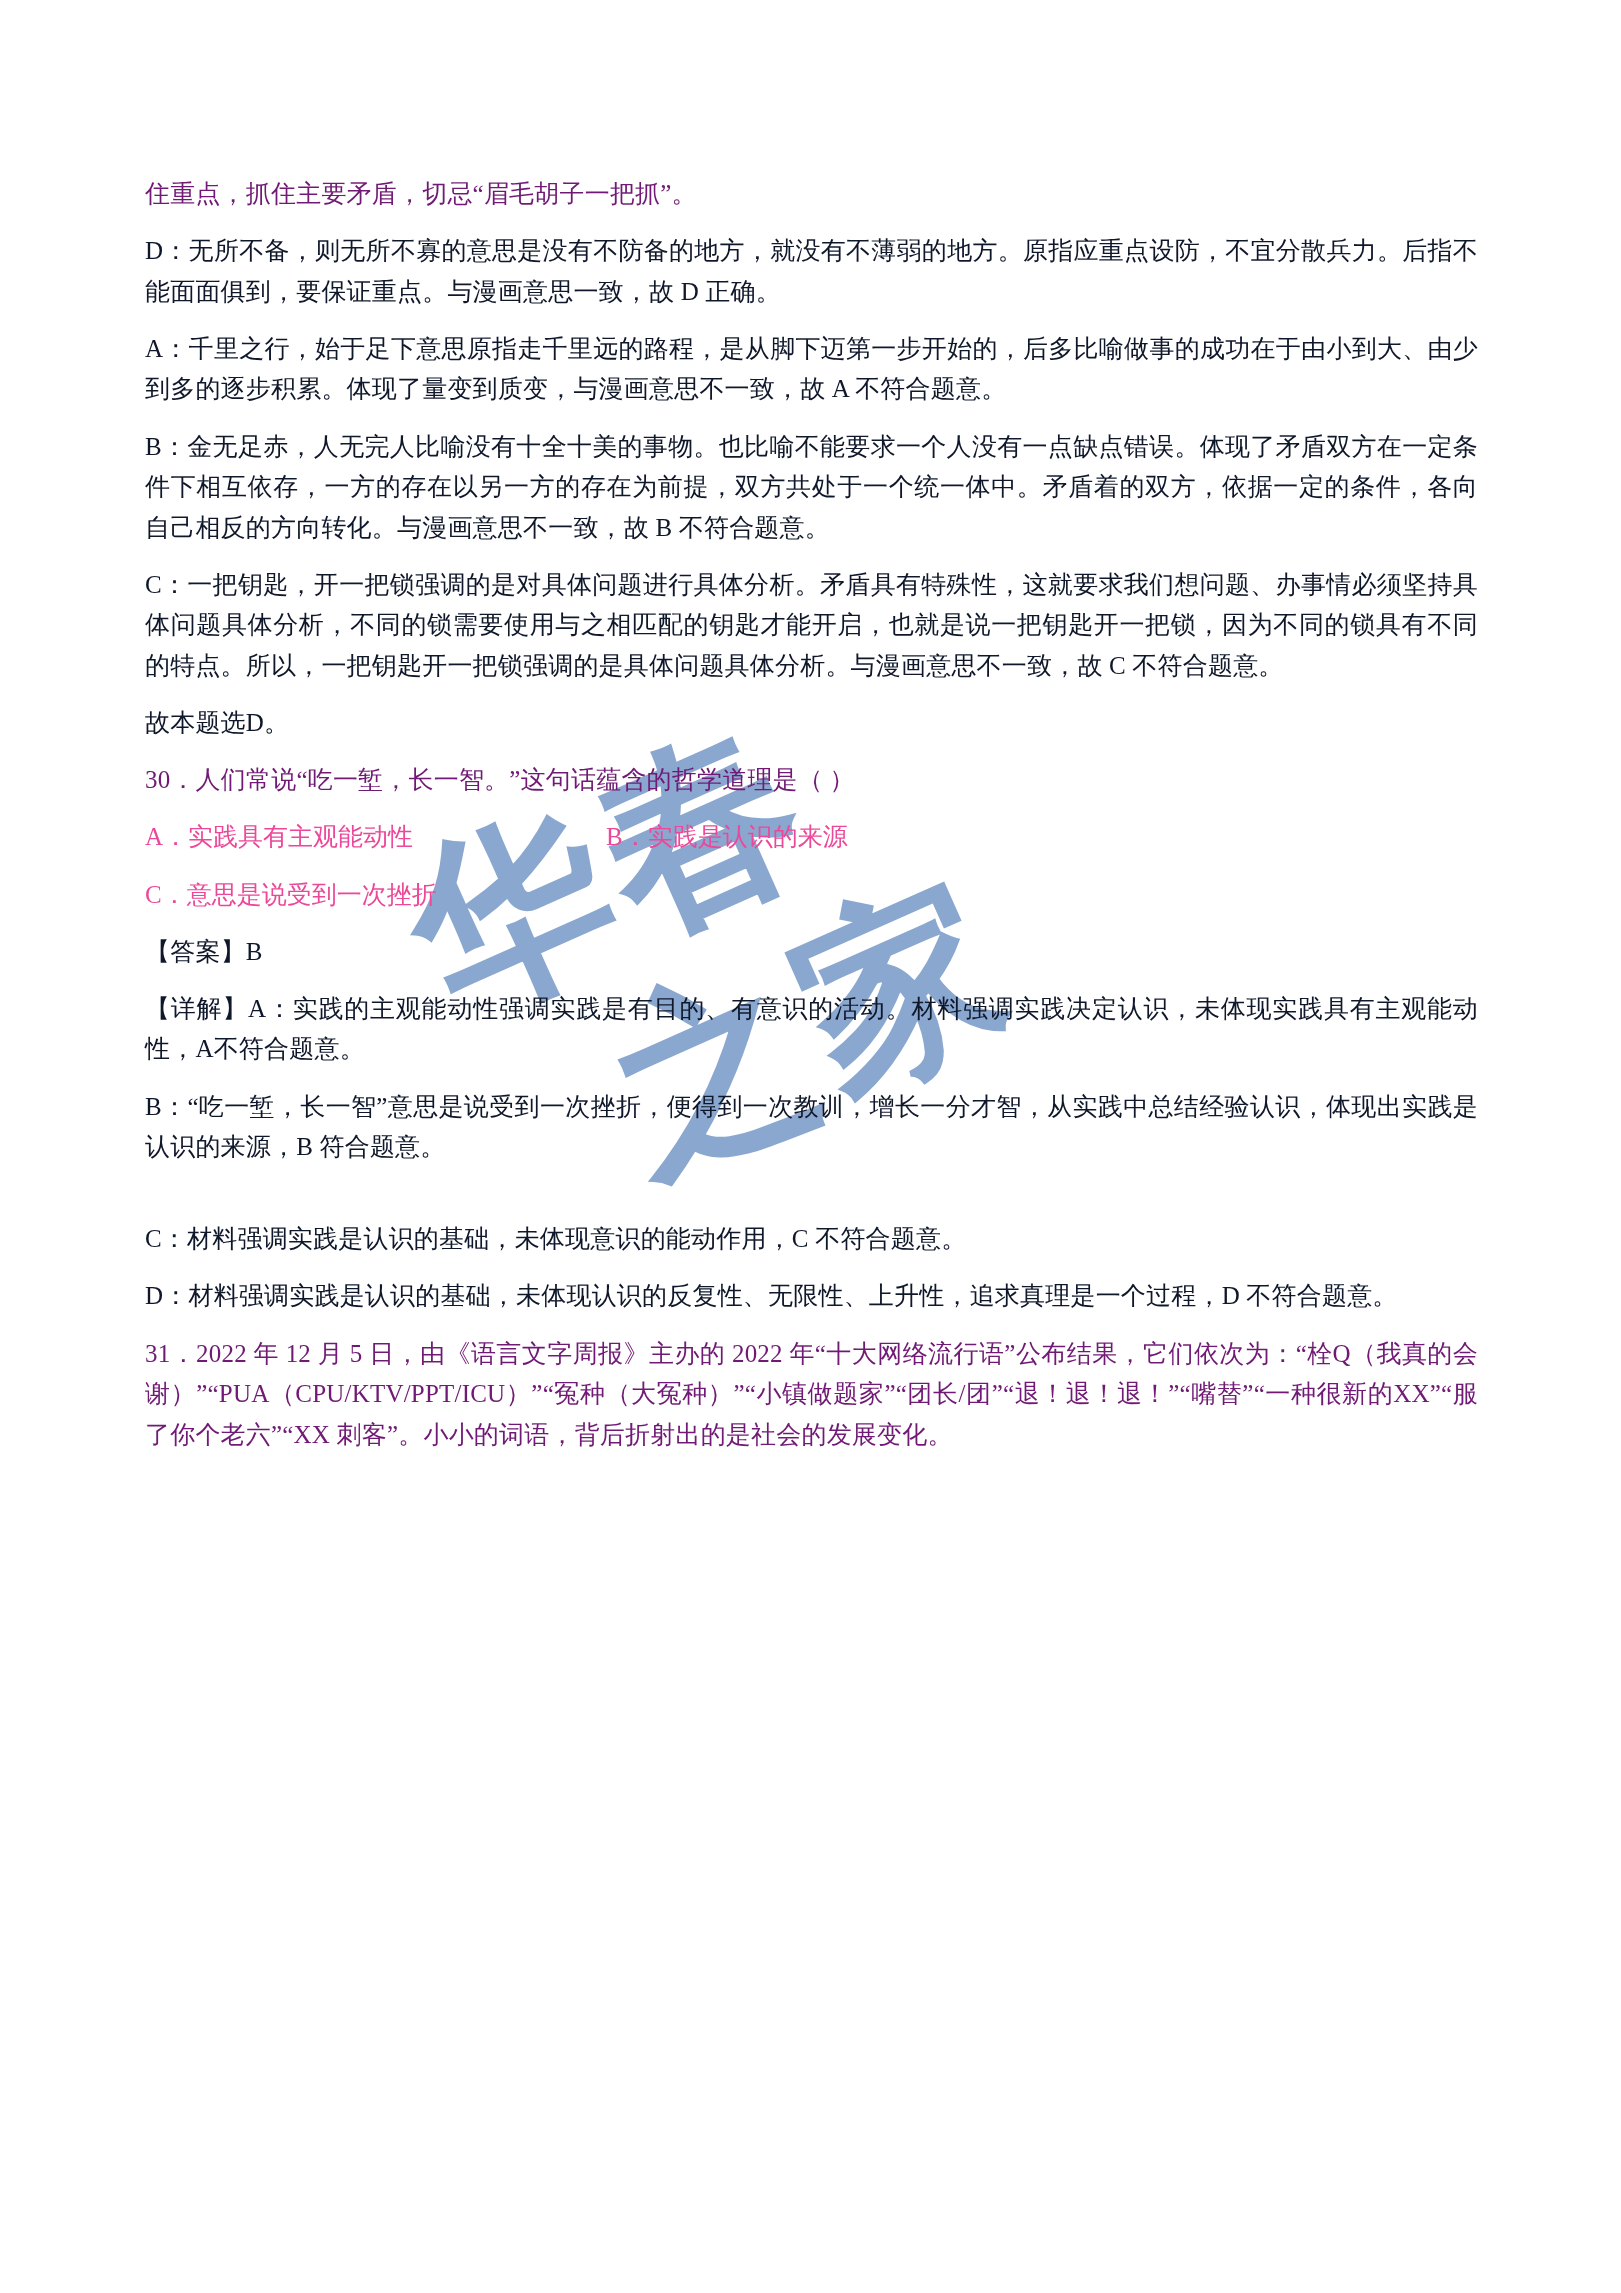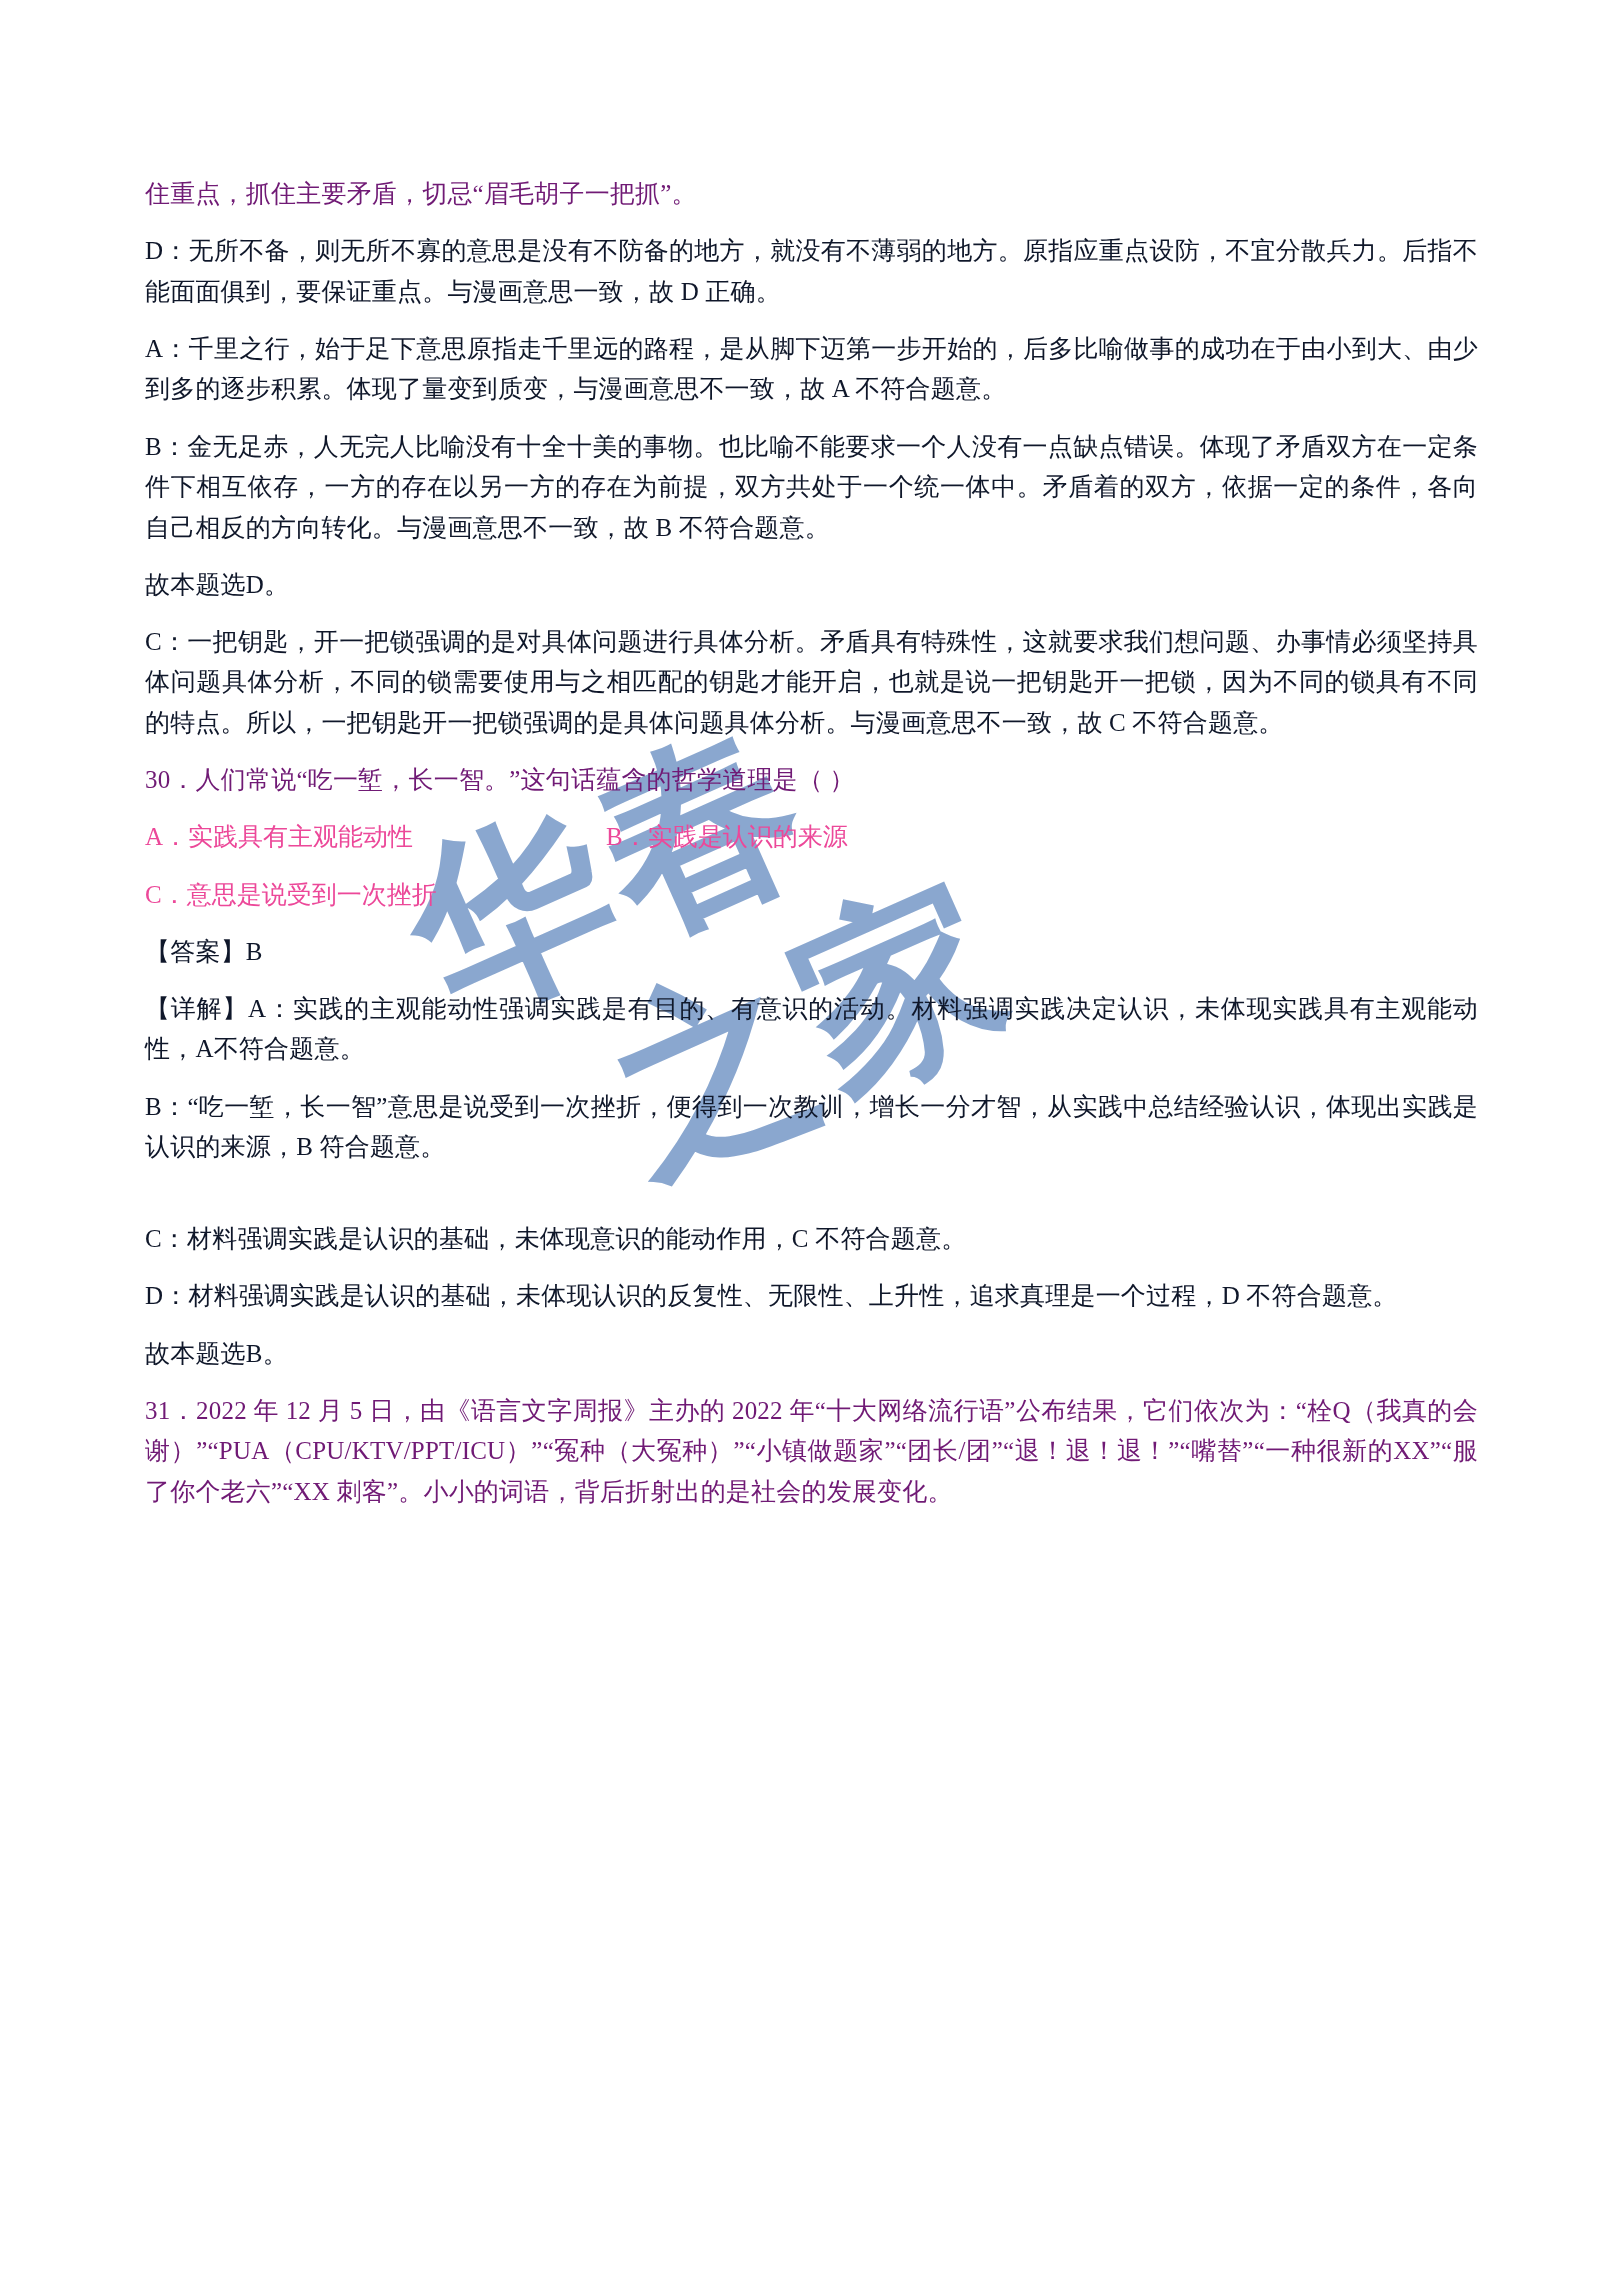--- a/index.html
+++ b/index.html
@@ -70,40 +70,39 @@
     <div>华春</div>
     <div class="wm-line2">之家</div>
   </div>
 
   <div class="content">
 
     <p class="black">住重点，抓住主要矛盾，切忌“眉毛胡子一把抓”。</p>
     <p class="red">D：无所不备，则无所不寡的意思是没有不防备的地方，就没有不薄弱的地方。原指应重点设防，不宜分散兵力。后指不能面面俱到，要保证重点。与漫画意思一致，故 D 正确。</p>
     <p class="red">A：千里之行，始于足下意思原指走千里远的路程，是从脚下迈第一步开始的，后多比喻做事的成功在于由小到大、由少到多的逐步积累。体现了量变到质变，与漫画意思不一致，故 A 不符合题意。</p>
     <p class="red">B：金无足赤，人无完人比喻没有十全十美的事物。也比喻不能要求一个人没有一点缺点错误。体现了矛盾双方在一定条件下相互依存，一方的存在以另一方的存在为前提，双方共处于一个统一体中。矛盾着的双方，依据一定的条件，各向自己相反的方向转化。与漫画意思不一致，故 B 不符合题意。</p>
+    <p class="red">C：一把钥匙，开一把锁强调的是对具体问题进行具体分析。矛盾具有特殊性，这就要求我们想问题、办事情必须坚持具体问题具体分析，不同的锁需要使用与之相匹配的钥匙才能开启，也就是说一把钥匙开一把锁，因为不同的锁具有不同的特点。所以，一把钥匙开一把锁强调的是具体问题具体分析。与漫画意思不一致，故 C 不符合题意。</p>
     <p class="red">故本题选D。</p>
-    <p class="red">C：一把钥匙，开一把锁强调的是对具体问题进行具体分析。矛盾具有特殊性，这就要求我们想问题、办事情必须坚持具体问题具体分析，不同的锁需要使用与之相匹配的钥匙才能开启，也就是说一把钥匙开一把锁，因为不同的锁具有不同的特点。所以，一把钥匙开一把锁强调的是具体问题具体分析。与漫画意思不一致，故 C 不符合题意。</p>
 
     <p class="black">30．人们常说“吃一堑，长一智。”这句话蕴含的哲学道理是（  ）</p>
 
     <div class="opt-row">
       <span class="opt-a">A．实践具有主观能动性</span>
       <span class="opt-b">B．实践是认识的来源</span>
     </div>
     <div class="opt-row">
       <span class="opt-a">C．意思是说受到一次挫折</span>
     </div>
 
     <p class="red">【答案】B</p>
     <p class="red">【详解】A：实践的主观能动性强调实践是有目的、有意识的活动。材料强调实践决定认识，未体现实践具有主观能动性，A不符合题意。</p>
     <p class="red">B：“吃一堑，长一智”意思是说受到一次挫折，便得到一次教训，增长一分才智，从实践中总结经验认识，体现出实践是认识的来源，B 符合题意。</p>
 
     <div class="blank-gap"></div>
 
     <p class="red">C：材料强调实践是认识的基础，未体现意识的能动作用，C 不符合题意。</p>
     <p class="red">D：材料强调实践是认识的基础，未体现认识的反复性、无限性、上升性，追求真理是一个过程，D 不符合题意。</p>
-    <p class="red">故本题选B。</p>
 
     <p class="black">31．2022 年 12 月 5 日，由《语言文字周报》主办的 2022 年“十大网络流行语”公布结果，它们依次为：“栓Q（我真的会谢）”“PUA（CPU/KTV/PPT/ICU）”“冤种（大冤种）”“小镇做题家”“团长/团”“退！退！退！”“嘴替”“一种很新的XX”“服了你个老六”“XX 刺客”。小小的词语，背后折射出的是社会的发展变化。</p>
 
   </div>
 </div>
 
 
 </body></html>

